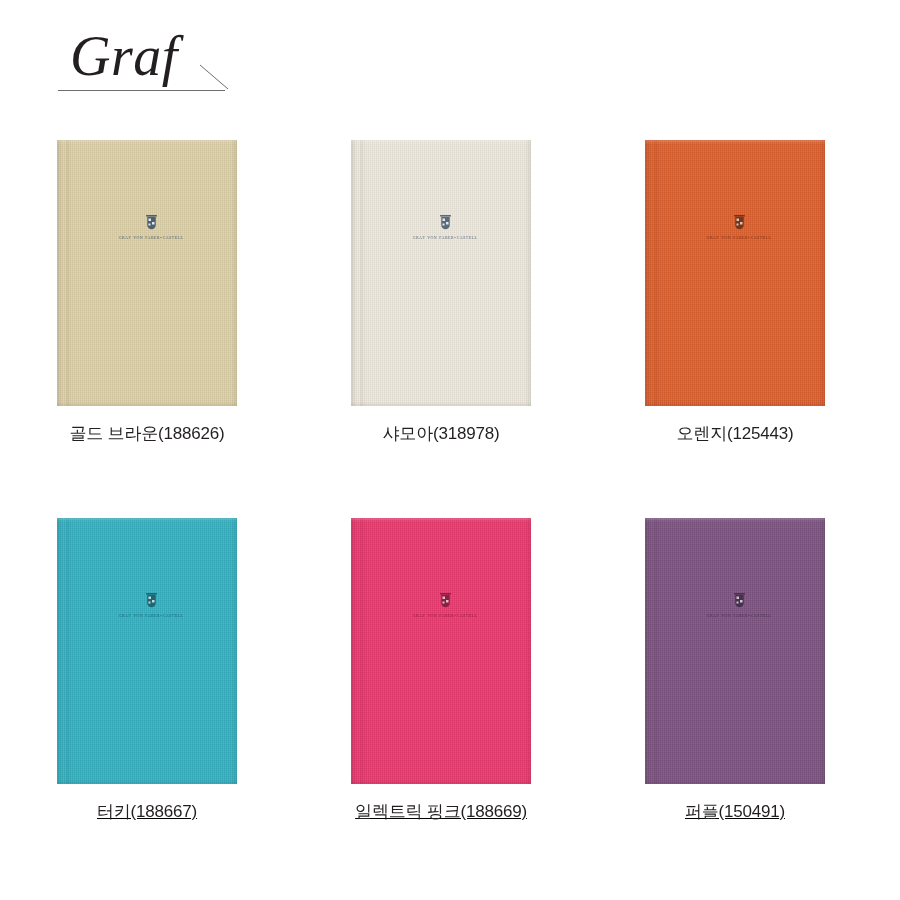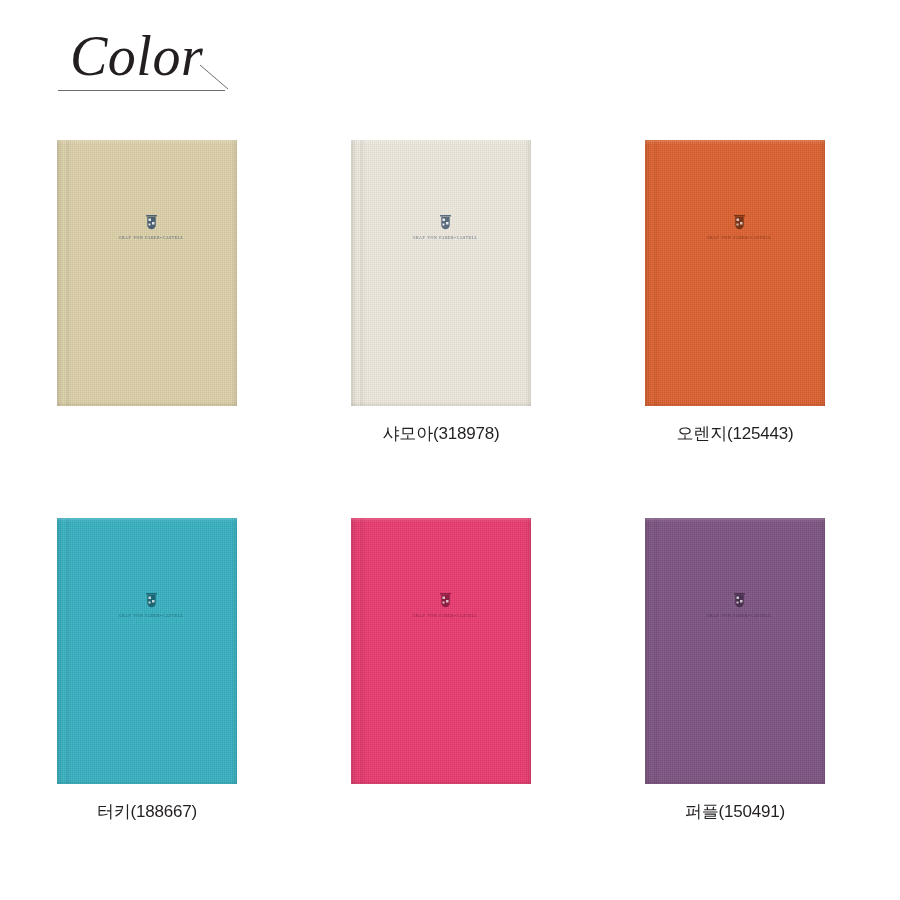--- a/index.html
+++ b/index.html
@@ -58,21 +58,21 @@
   .color-grid {
     position: absolute;
     left: 0;
     top: 140px;
     width: 900px;
   }
   .color-row {
     display: flex;
     width: 900px;
   }
-  .color-row.row-2 { margin-top: 73px; }
+  .color-row.row-2 { margin-top: 73px; text-decoration: underline; }
 
   .color-cell {
     width: 260px;
     margin: 0 17px;
     display: flex;
     flex-direction: column;
     align-items: center;
   }
 
   
@@ -170,21 +170,21 @@
     color: #231f20;
     text-align: center;
     white-space: nowrap;
     letter-spacing: -0.2px;
   }
 </style>
 </head>
 <body>
 
 <div class="header">
-  <div class="header-title">Color</div>
+  <div class="header-title">Graf</div>
   <div class="header-rule"></div>
   <div class="header-rule-tick">
     <svg viewBox="0 0 30 27" width="30" height="27" aria-hidden="true">
       <path d="M1 1 L29 25" stroke="#6e6e6e" stroke-width="1" fill="none"></path>
     </svg>
   </div>
 </div>
 
 <div class="color-grid">
 
@@ -207,20 +207,21 @@
               <g fill="#ffffff" opacity="0.85">
                 <rect x="9" y="9" width="5" height="5"></rect>
                 <rect x="16" y="16" width="5" height="5"></rect>
                 <rect x="9" y="19" width="4" height="4"></rect>
               </g>
             </svg>
           </div>
           <div class="brand-name" style="color:#4d6072">Graf von Faber-Castell</div>
         </div>
       </div>
+      <div class="color-caption">골드 브라운(188626)</div>
     </div>
 
     <div class="color-cell">
       <div class="notebook">
         <div class="notebook-cover" style="background-color:#EDE8DD"></div>
         <div class="notebook-spine"></div>
         <div class="notebook-edge-top"></div>
         <div class="notebook-edge-right"></div>
         <div class="notebook-edge-bottom"></div>
         <div class="brand">
@@ -318,20 +319,21 @@
               <g fill="#ffffff" opacity="0.7">
                 <rect x="9" y="9" width="5" height="5"></rect>
                 <rect x="16" y="16" width="5" height="5"></rect>
                 <rect x="9" y="19" width="4" height="4"></rect>
               </g>
             </svg>
           </div>
           <div class="brand-name" style="color:#8e1f44">Graf von Faber-Castell</div>
         </div>
       </div>
+      <div class="color-caption">일렉트릭 핑크(188669)</div>
     </div>
 
     <div class="color-cell">
       <div class="notebook">
         <div class="notebook-cover" style="background-color:#7B5380"></div>
         <div class="notebook-spine"></div>
         <div class="notebook-edge-top"></div>
         <div class="notebook-edge-right"></div>
         <div class="notebook-edge-bottom"></div>
         <div class="brand">

